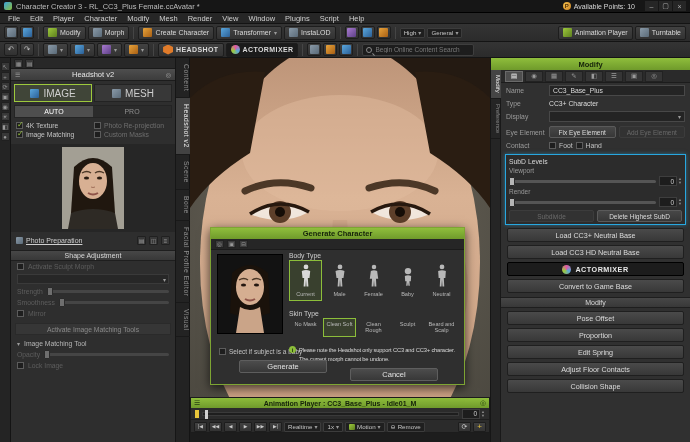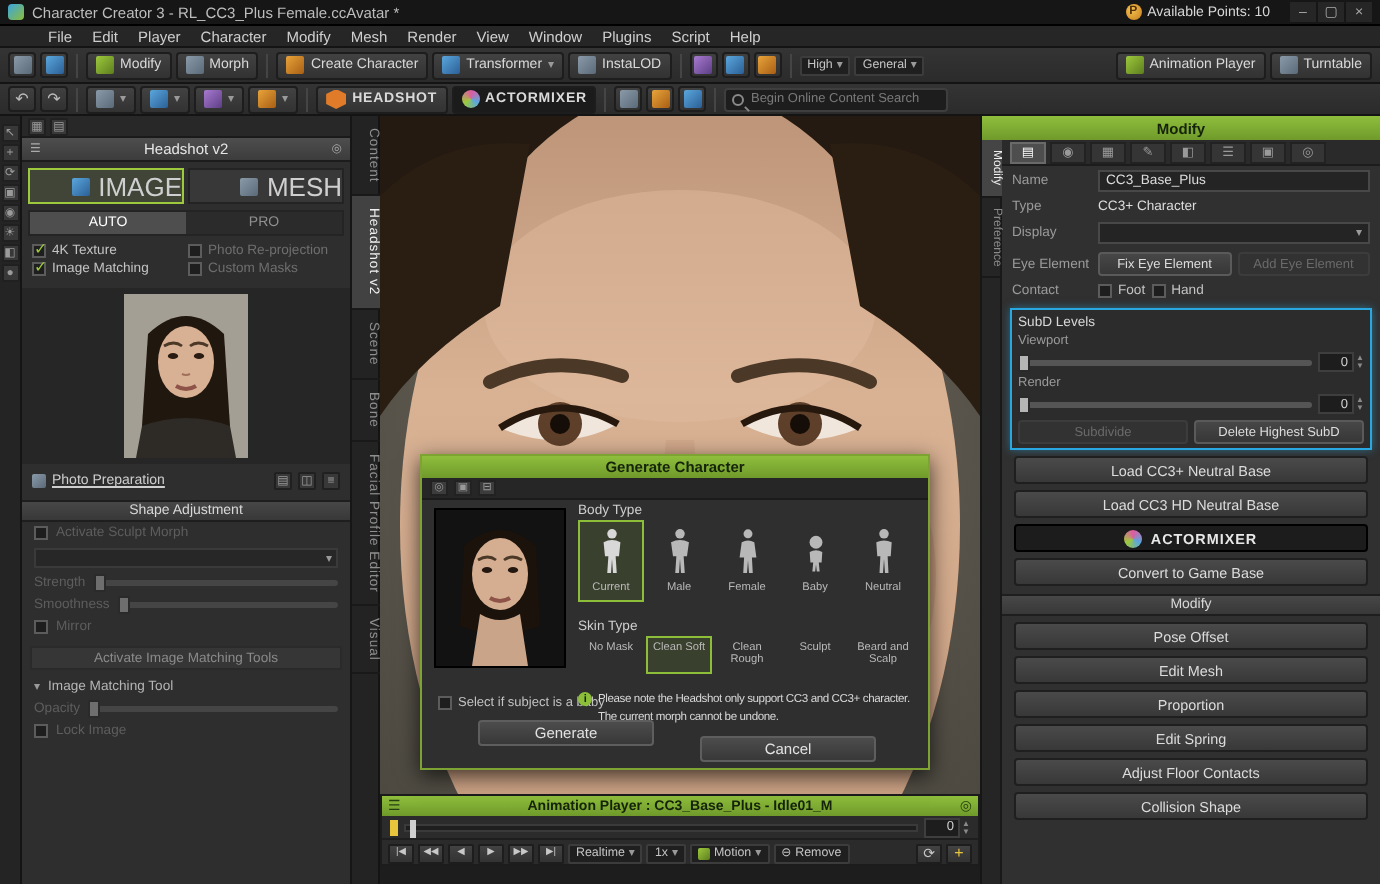--- a/index.html
+++ b/index.html
@@ -6,21 +6,21 @@
 body{background:#000;font-family:"Liberation Sans","DejaVu Sans",sans-serif}
 .app{position:relative;width:690px;height:442px;background:#222;overflow:hidden;color:#c8c8c8;font-size:8px}
 
 .titlebar{position:absolute;left:0;top:0;width:690px;height:13px;background:#161616;display:flex;align-items:center;padding:0 4px;gap:4px;border-bottom:1px solid #000}
 .applogo{width:8px;height:8px;border-radius:2px;background:linear-gradient(135deg,#3ba4e0,#8cbe3a)}
 .titletext{color:#bdbdbd;font-size:7.5px;white-space:nowrap}
 .points{margin-left:auto;display:flex;align-items:center;gap:3px;color:#d8d8d8;font-size:7px}
 .coin{width:8px;height:8px;border-radius:50%;background:radial-gradient(circle at 35% 35%,#f3c14e,#c87d1e);color:#512d05;font-size:6px;font-weight:bold;display:flex;align-items:center;justify-content:center}
 .winbtns{display:flex;gap:1px;margin-left:6px}
 .winbtn{width:13px;height:10px;display:flex;align-items:center;justify-content:center;color:#aaa;font-size:7px;background:#262626}
-.menubar{position:absolute;left:0;top:13px;width:690px;height:11px;background:#262626;display:flex;align-items:center;padding-left:19px;border-bottom:1px solid #141414}
+.menubar{position:absolute;left:0;top:13px;width:690px;height:11px;background:#262626;display:flex;align-items:center;padding-left:3px;border-bottom:1px solid #141414}
 .menubar span{padding:0 5px;color:#cfcfcf;font-size:7.5px;white-space:nowrap}
 .toolbar{position:absolute;left:0;width:690px;background:linear-gradient(#343434,#2b2b2b);display:flex;align-items:center;gap:2px;padding:0 4px;border-bottom:1px solid #141414}
 .tb1{top:24px;height:18px}
 .tb2{top:42px;height:16px}
 .sep{width:1px;height:12px;background:#1b1b1b;border-right:1px solid #454545;margin:0 2px}
 .tbtn{display:flex;align-items:center;gap:3px;height:14px;padding:0 4px;background:linear-gradient(#424242,#323232);border:1px solid #1d1d1d;border-radius:2px;color:#d9d9d9;font-size:7px;white-space:nowrap}
 .icbtn{width:14px;height:13px;display:flex;align-items:center;justify-content:center;background:linear-gradient(#404040,#313131);border:1px solid #1d1d1d;border-radius:2px}
 .mini{width:9px;height:9px;border-radius:1px}
 .ic-gray{background:linear-gradient(135deg,#8a9aa8,#5a6a78)}
 .ic-green{background:linear-gradient(135deg,#9dc93c,#5d7e1e)}
@@ -37,21 +37,21 @@
 .search input::placeholder{color:#7a7a7a}
 
 .lstrip{position:absolute;left:0;top:58px;width:11px;height:384px;background:#242424;border-right:1px solid #141414;padding-top:3px}
 .strip-ic{width:9px;height:9px;margin:1px auto;background:#383838;border:1px solid #202020;color:#9a9a9a;font-size:6px;display:flex;align-items:center;justify-content:center;border-radius:1px}
 
 .lpanel{position:absolute;left:11px;top:58px;width:165px;height:384px;background:#2e2e2e;border-right:1px solid #161616;overflow:hidden}
 .minibar{height:11px;background:#282828;display:flex;align-items:center;gap:2px;padding:0 3px;border-bottom:1px solid #1a1a1a}
 .phead{height:12px;background:linear-gradient(#4e4e4e,#3c3c3c);display:flex;align-items:center;color:#e6e6e6;font-size:7.5px;border-bottom:1px solid #1c1c1c;padding:0 4px}
 .phead .t{flex:1;text-align:center}
 .bigtabs{display:flex;gap:2px;padding:3px}
-.bigtab{flex:1;height:18px;display:flex;align-items:center;justify-content:flex-end;gap:4px;background:#383838;border:1px solid #232323;color:#cfcfcf;font-size:13px}
+.bigtab{flex:1;height:18px;display:flex;align-items:center;justify-content:center;gap:4px;background:#383838;border:1px solid #232323;color:#cfcfcf;font-size:10px}
 .bigtab.active{border:1px solid #9dc93c;background:#404538}
 .subtabs{display:flex;margin:0 3px;border:1px solid #242424}
 .subtab{flex:1;height:11px;display:flex;align-items:center;justify-content:center;font-size:7px;color:#8f8f8f;background:#2b2b2b}
 .subtab.active{background:#4e4e4e;color:#fff}
 .checks{display:grid;grid-template-columns:1fr 1fr;gap:2px 2px;padding:4px 5px}
 .cbrow{display:flex;align-items:center;gap:3px;color:#c3c3c3;font-size:6.8px;white-space:nowrap}
 .cbrow.dim{color:#6e6e6e}
 .cb{width:7px;height:7px;background:#1e1e1e;border:1px solid #5c5c5c;position:relative;flex:none}
 .cb i{position:absolute;left:0px;top:-3px;color:#9dc93c;font-style:normal;font-size:8px}
 .photo{height:88px;background:#262626;display:flex;align-items:center;justify-content:center;margin:2px 0}
@@ -639,21 +639,20 @@
       </div>
       <div class="wbtn">Load CC3+ Neutral Base</div>
       <div class="wbtn">Load CC3 HD Neutral Base</div>
       <div class="wbtn logo">
           <span class="amlogo"></span>
           <span>ACTORMIXER</span>
         </div>
       <div class="wbtn">Convert to Game Base</div>
       <div class="rsec">Modify</div>
       <div class="wbtn">Pose Offset</div>
-      <div class="wbtn">Edit Mesh</div>
       <div class="wbtn">Proportion</div>
       <div class="wbtn">Edit Spring</div>
       <div class="wbtn">Adjust Floor Contacts</div>
       <div class="wbtn">Collision Shape</div>
     </div>
   </div>
 
 </div>
 
 </body></html>

